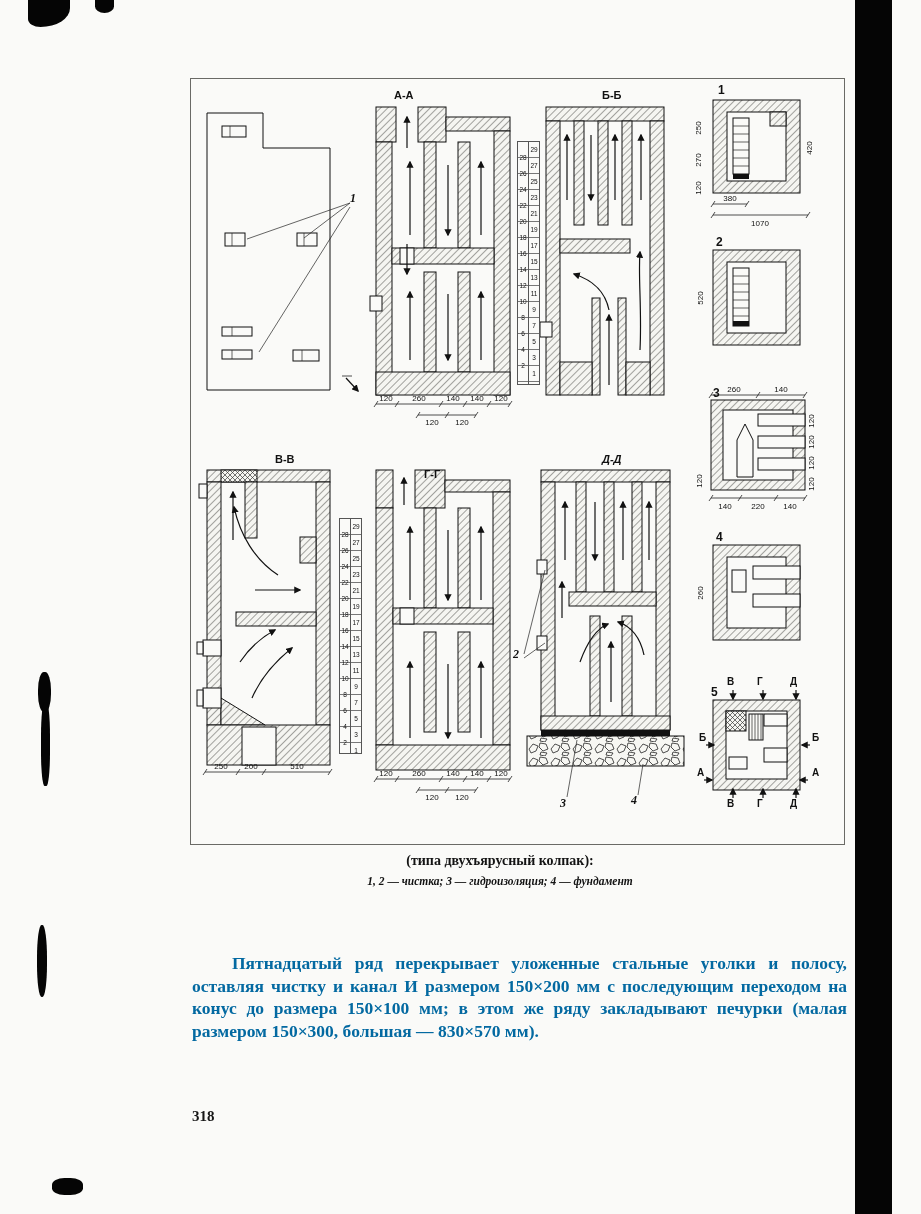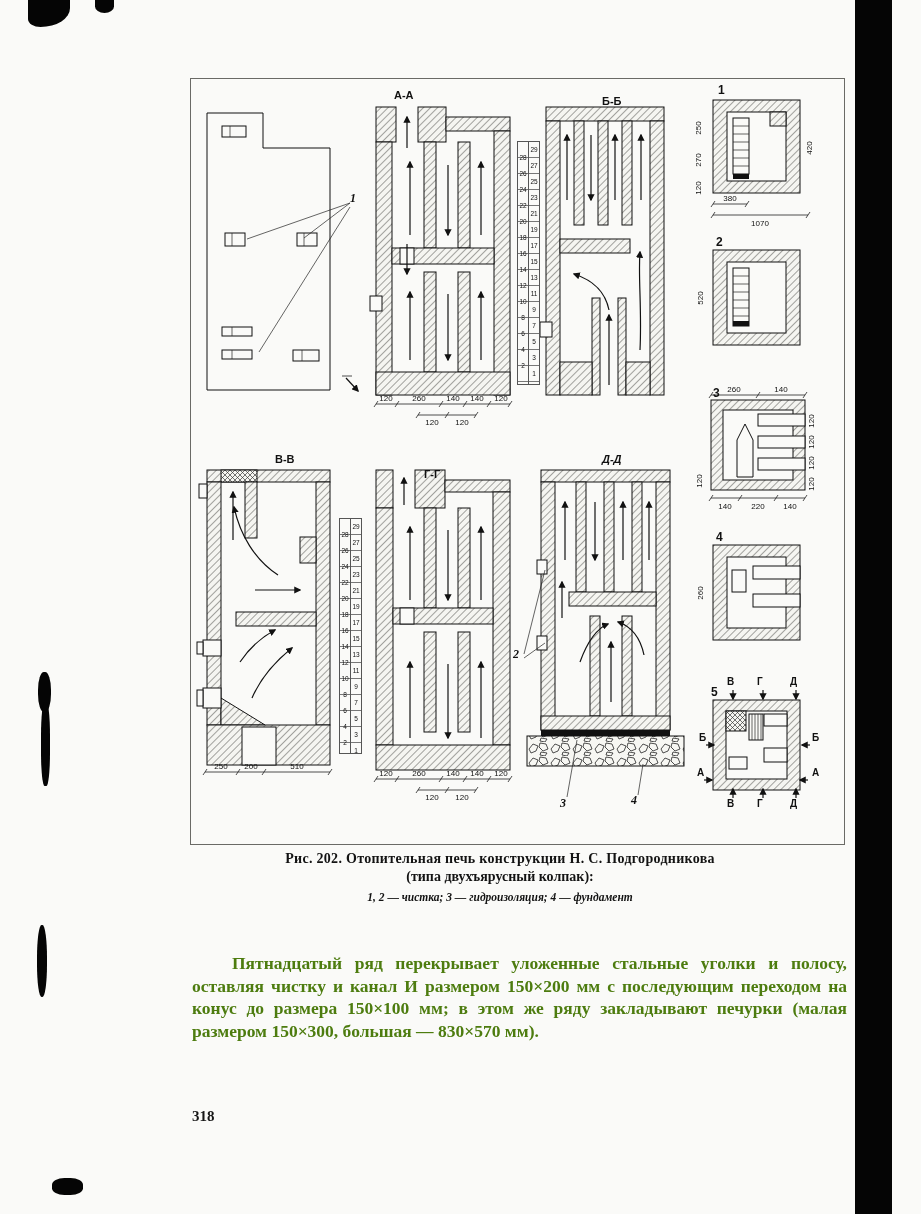--- a/index.html
+++ b/index.html
@@ -20,21 +20,21 @@
     width:12px; border:1px solid #555; margin-right:-1px;
     font-family:"Liberation Sans", sans-serif; font-size:6.5px; line-height:16px;
     text-align:center; white-space:pre-line; color:#111; background-color:#fafaf8;
     background-image:repeating-linear-gradient(to bottom, transparent 0, transparent 15px, #777 15px, #777 16px);
   }
   .scale-col.even { padding-top:8px; }
   .caption { position:absolute; text-align:center; color:#131313; }
   .caption .l1 { font-size:14px; font-weight:bold; letter-spacing:0.3px; }
   .caption .l2 { font-size:14px; font-weight:bold; margin-top:2px; }
   .caption .l3 { font-size:11.5px; font-weight:bold; font-style:italic; margin-top:6px; }
-  .bodytext { position:absolute; font-size:17.5px; font-weight:bold; line-height:22.5px; text-align:justify; color:#4d7c0f; }
+  .bodytext { position:absolute; font-size:17.5px; font-weight:bold; line-height:22.5px; text-align:justify; color:#0369a1; }
   .bodytext p { margin:0; text-indent:40px; }
   .bodytext p + p { margin-top:9px; }
   .pagenum { position:absolute; font-size:15px; font-weight:bold; }
   svg.fig { position:absolute; left:188px; top:76px; }
   svg text { font-family:"Liberation Sans", sans-serif; font-size:8px; fill:#111; text-anchor:middle; }
   .w   { fill:url(#h1); stroke:#111; stroke-width:1; }
   .wx  { fill:url(#hx); stroke:#111; stroke-width:1; }
   .ch  { fill:#fafaf8; stroke:#111; stroke-width:1; }
   .ln  { stroke:#111; stroke-width:1; fill:none; }
   .thin{ stroke:#222; stroke-width:0.7; fill:none; }
@@ -318,21 +318,21 @@
     <path class="ar" d="M611,702 V642"></path>
     <path class="ar" d="M580,662 C588,640 598,628 608,624"></path>
     <path class="ar" d="M644,655 C640,636 630,626 618,622"></path>
     <path class="ar" d="M562,618 V582"></path>
     <path class="thin" d="M524,654 L545,570 M524,658 L545,643"></path>
     <path class="thin" d="M567,797 L577,740 M638,795 L643,764"></path>
   </g>
 </svg>
 
 <span class="lbl" style="left:394px; top:89px;">А-А</span>
-<span class="lbl" style="left:586px; top:95px;padding-left:16px;">Б-Б</span>
+<span class="lbl" style="left:586px; top:89px;padding-left:16px;">Б-Б</span>
 <span class="lbl" style="left:238px; top:453px;margin-left:37px;">В-В</span>
 <span class="lbl" style="left:424px; top:468px;">Г-Г</span>
 <span class="lbl" style="left:602px; top:453px;font-style:italic;">Д-Д</span>
 
 <span class="dnum" style="left:718px; top:83px;">1</span>
 <span class="dnum" style="left:716px; top:235px;">2</span>
 <span class="dnum" style="left:713px; top:386px;">3</span>
 <span class="dnum" style="left:716px; top:530px;">4</span>
 <span class="dnum" style="left:711px; top:685px;">5</span>
 
@@ -409,21 +409,20 @@
 13
 11
 9
 7
 5
 3
 1</div>
 </div>
 
 <div class="caption" style="left:210px; top:851px; width:580px;">
-  <div class="l1">Рис. 202. Отопительная печь конструкции Н. С. Подгородникова</div>
   <div class="l2">(типа двухъярусный колпак):</div>
   <div class="l3">1, 2 — чистка; 3 — гидроизоляция; 4 — фундамент</div>
 </div>
 
 <div class="bodytext" style="left:192px; top:952px; width:655px;">
   <p>Пятнадцатый ряд перекрывает уложенные стальные уголки и полосу, оставляя чистку и канал И размером 150×200 мм с последующим переходом на конус до размера 150×100 мм; в этом же ряду закладывают печурки (малая размером 150×300, большая — 830×570 мм).</p>
 </div>
 
 <div class="pagenum" style="left:192px; top:1108px;font-family:Liberation Serif, serif;">318</div>
 

